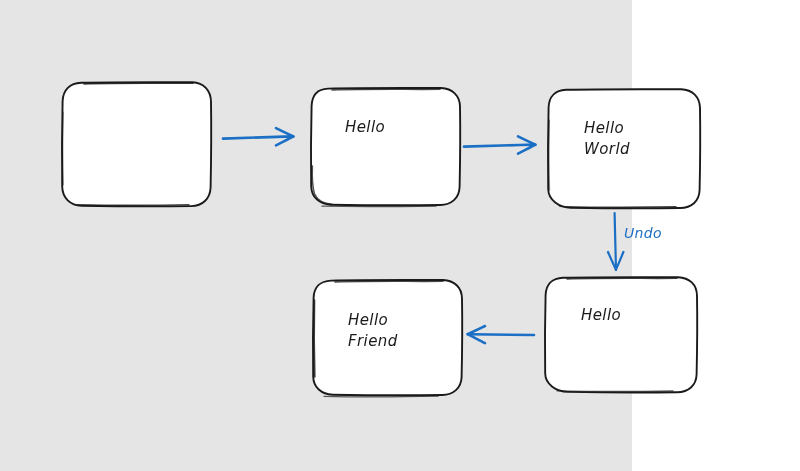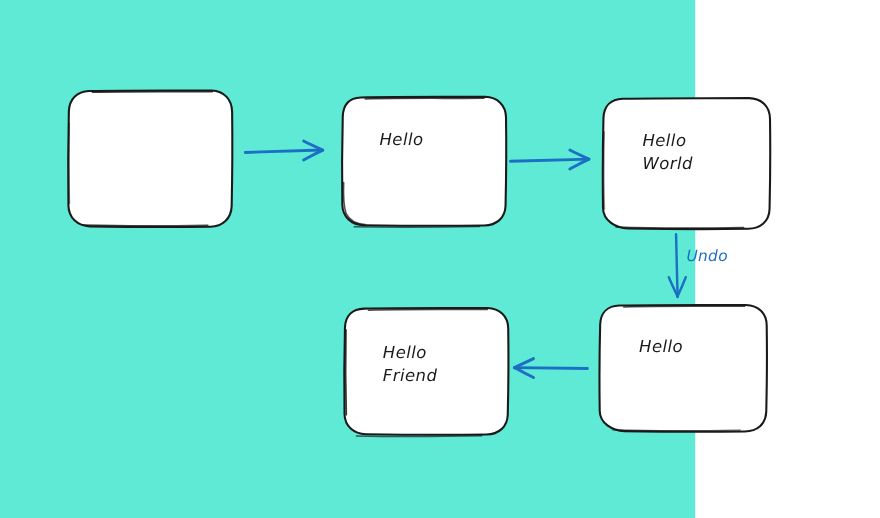--- a/index.html
+++ b/index.html
@@ -10,21 +10,21 @@
   body {
     width: 800px;
     height: 471px;
     overflow: hidden;
     font-family: "DejaVu Sans", sans-serif;
   }
   #canvas {
     position: relative;
     width: 632px;
     height: 471px;
-    background: #5eead4;
+    background: #e5e5e5;
   }
   #sketch-layer {
     position: absolute;
     top: 0;
     left: 0;
     width: 800px;
     height: 471px;
   }
   .node-label {
     position: absolute;

